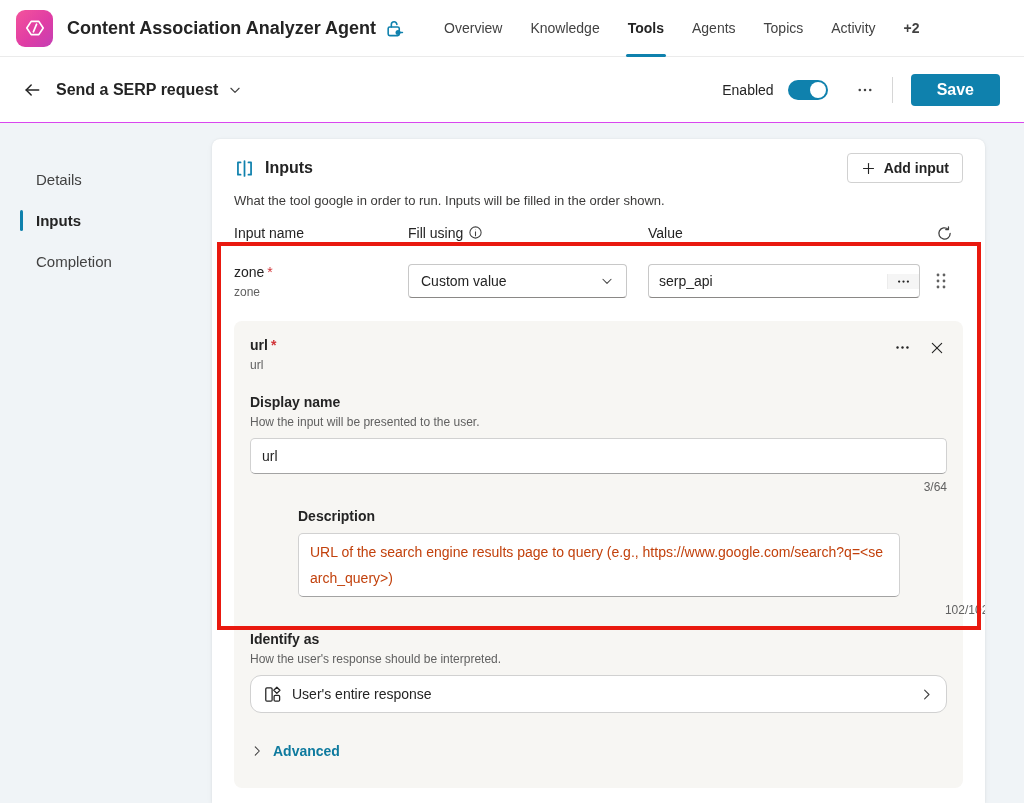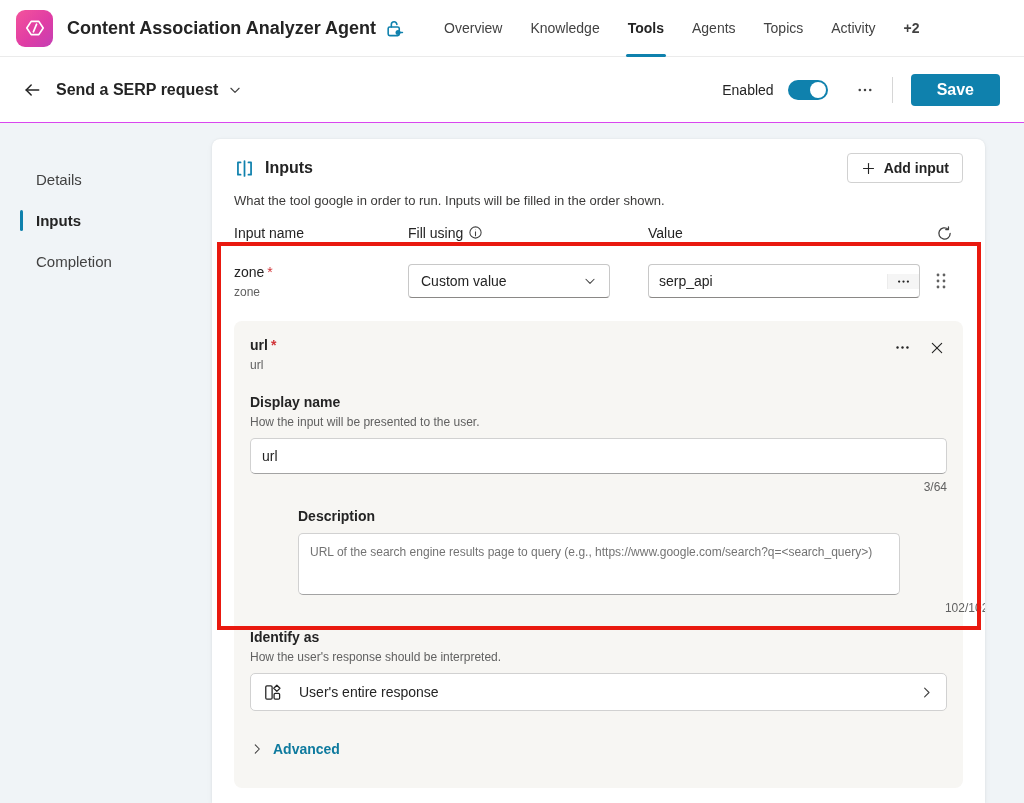--- a/index.html
+++ b/index.html
@@ -95,21 +95,21 @@
     align-items:center; justify-content:center; padding:2px; }
   
   .zone-row {
     display:grid; grid-template-columns:174px 240px 286px 1fr;
     margin-top:20px; align-items:start;
   }
   .pname { font-size:14px; color:#242424; }
   .req { color:#d13438; margin-left:3px; }
   .psub { font-size:12px; color:#616161; margin-top:5px; }
   .dropdown {
-    width:202px; height:34px; background:#fff; border:1px solid #c8c8c8;
+    width:219px; height:34px; background:#fff; border:1px solid #c8c8c8;
     border-bottom-color:#8a8886; border-radius:4px; display:flex; align-items:center;
     padding:0 12px 0 12px; font-size:14px; cursor:pointer;
   }
   .dropdown .chev { margin-left:auto; display:flex; align-items:center; }
   .value-field {
     width:272px; height:34px; background:#fff; border:1px solid #c8c8c8;
     border-bottom-color:#8a8886; border-radius:4px; display:flex; align-items:center;
     overflow:hidden;
   }
   .value-field input {
@@ -135,28 +135,28 @@
   .fhelp { font-size:12px; color:#616161; margin-top:5px; }
   .text-input {
     margin-top:9px; width:697px; height:36px; background:#fff;
     border:1px solid #d1d1d1; border-bottom-color:#a3a3a3; border-radius:5px;
     font-size:14px; padding:0 11px; outline:none; font-family:inherit; color:#242424;
     display:block;
   }
   .textarea {
     margin-top:9px; width:602px; min-height:62px; background:#fff;
     border:1px solid #d1d1d1; border-bottom-color:#a3a3a3; border-radius:5px;
-    font-size:12px; line-height:26px; padding:5px 11px; color:#737373;
+    font-size:14px; line-height:26px; padding:5px 11px; color:#c2410c;
     cursor:text; white-space:pre-wrap; word-break:break-all;
   }
   .counter { font-size:12px; color:#616161; text-align:right; margin-top:6px; width:697px; }
   .select-row {
     margin-top:9px; width:697px; height:38px; background:#fff;
-    border:1px solid #d1d1d1; border-radius:5px; display:flex; align-items:center;
-    padding:0 12px; cursor:pointer; font-size:14px; gap:17px;
+    border:1px solid #d1d1d1; border-radius:11px; display:flex; align-items:center;
+    padding:0 12px; cursor:pointer; font-size:14px; gap:10px;
   }
   .select-row .spacer { flex:1; }
   .advanced-row {
     margin-top:30px; display:flex; align-items:center; gap:9px; cursor:pointer;
     color:#0e7a9e; font-size:14px; font-weight:bold; width:fit-content;
   }
   
   .red-rect {
     position:absolute; left:217px; top:242px; width:764px; height:388px;
     border:4px solid #e9190f; pointer-events:none; z-index:10;

